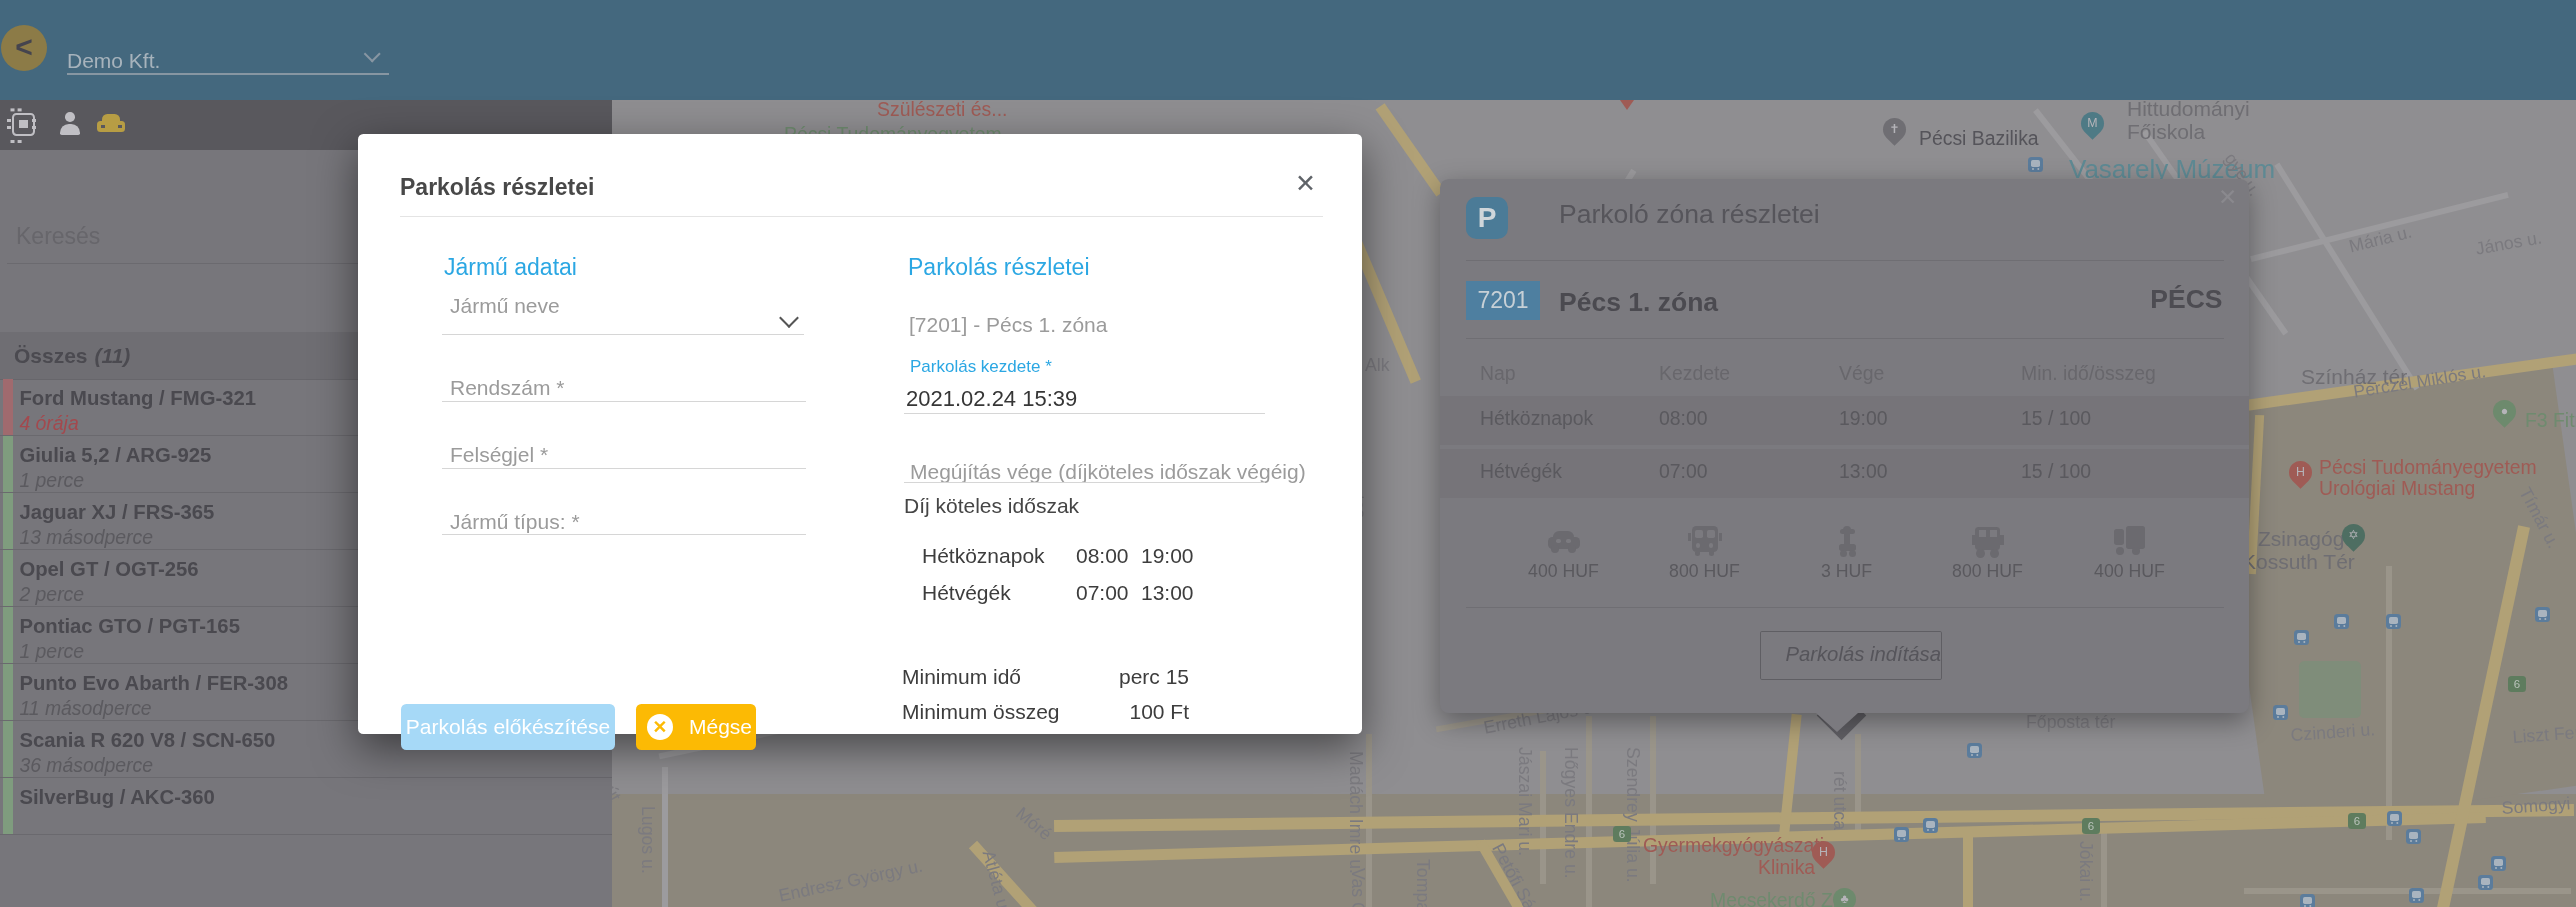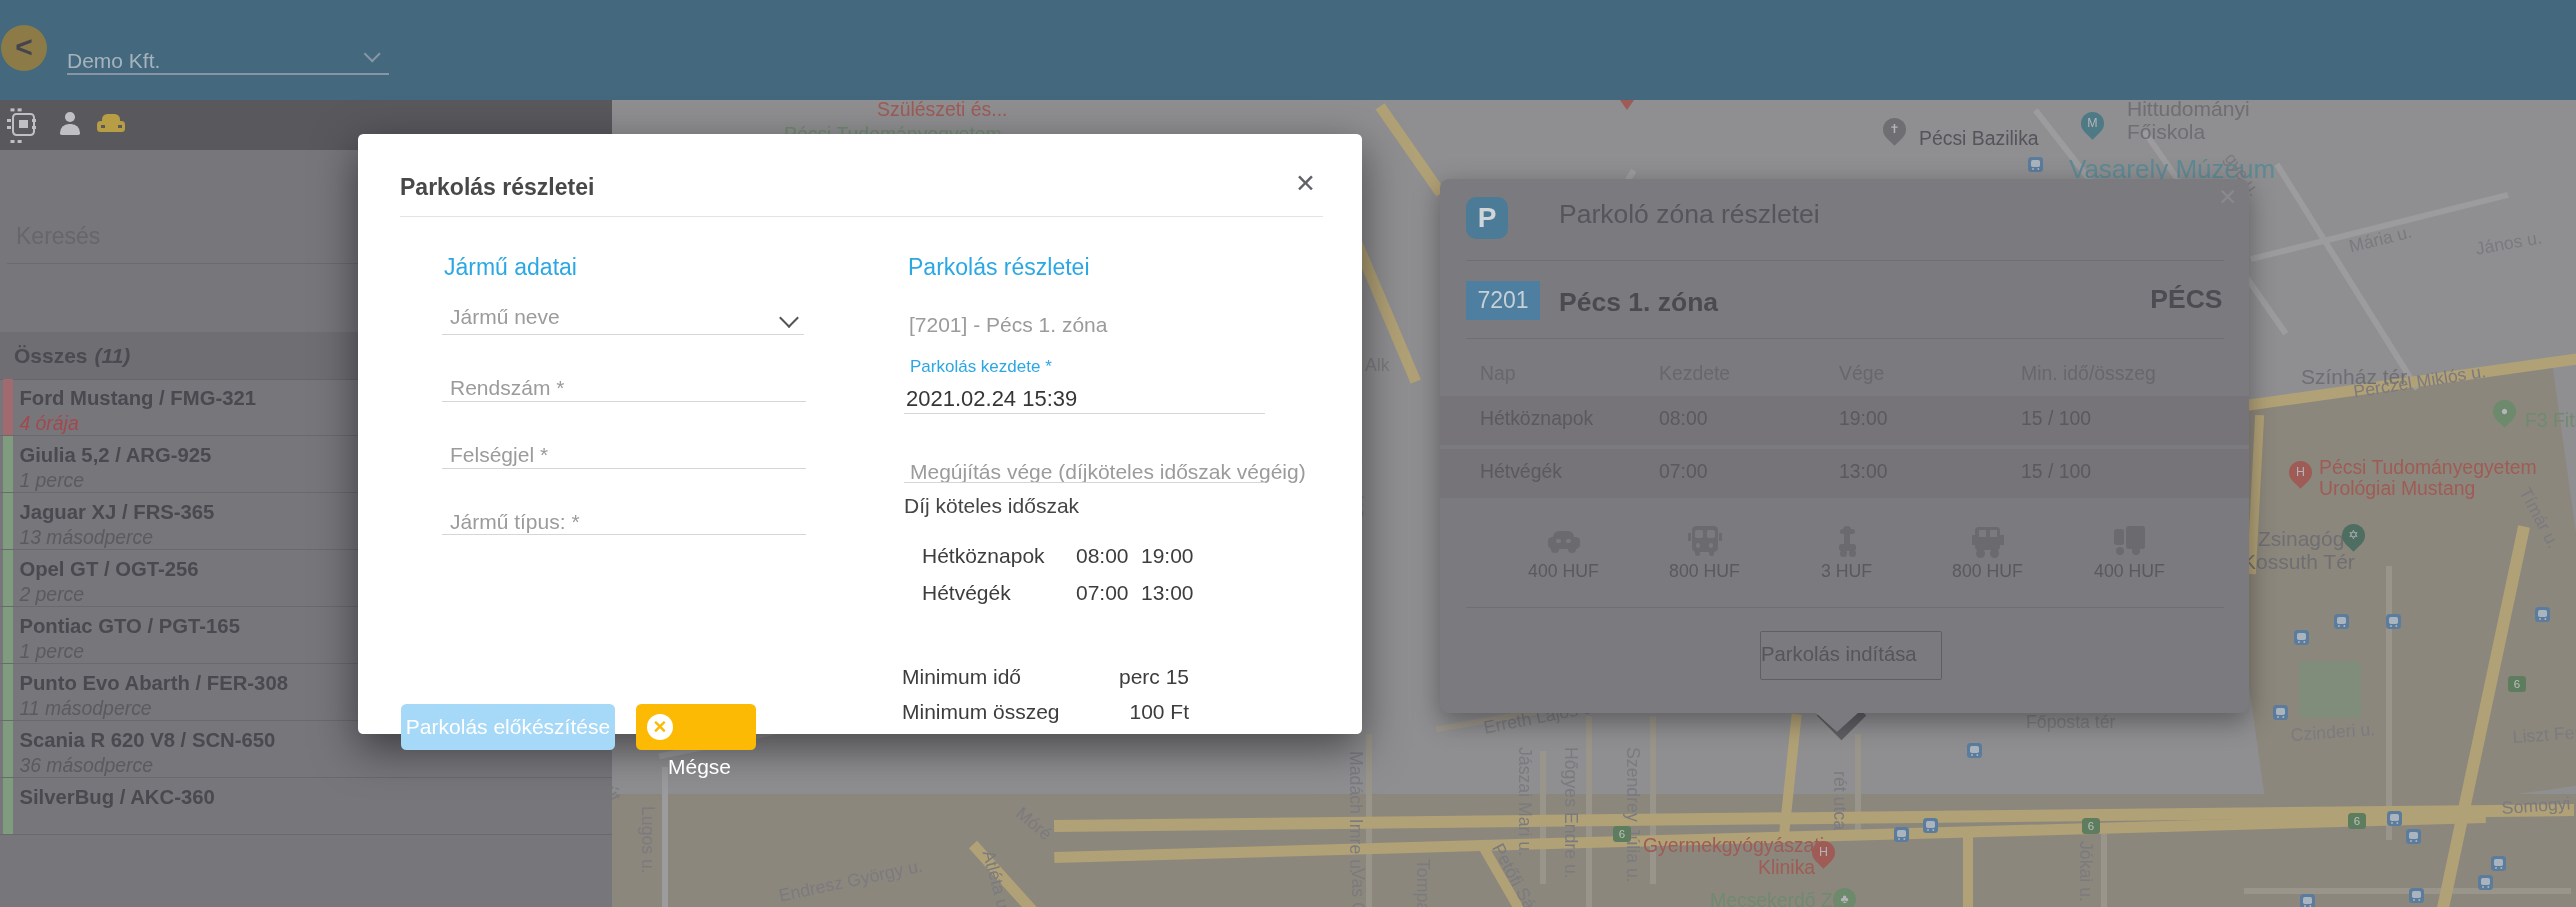--- a/index.html
+++ b/index.html
@@ -84,21 +84,21 @@
   #zp-badge { left:26px; top:102px; width:74px; height:39px; background:#4e7fa0; color:#c7d0d6;
       font-size:23px; text-align:center; line-height:39px; }
   #zp-zone { left:119px; top:108px; font-size:26.5px; font-weight:bold; color:#4b4a50; }
   #zp-city { right:26.5px; top:105px; font-size:26.5px; font-weight:bold; color:#4d4c52; }
   .zp-h { position:absolute; top:183px; font-size:19.4px; color:#68676c; }
   .zp-stripe { left:0px; width:809px; height:49px; background:#767479; }
   .zp-c { position:absolute; font-size:19.4px; color:#5a595e; }
   .tariff { position:absolute; top:345px; width:49px; height:35px; }
   .tariff-price { position:absolute; top:382px; width:141px; text-align:center; font-size:17.7px; color:#5a595e; }
   #zp-button { left:320px; top:452px; width:182px; height:49px; border:1.8px solid #5f5e63; border-radius:1.8px;
-      font-size:20.3px; color:#56555b; text-align:left; line-height:45px; }
+      font-size:20.3px; color:#56555b; text-align:right; line-height:45px;font-style:italic; }
   .vg { position:absolute; background:#6b6a6f; }
   .vg-hole { position:absolute; background:#7b7a7f; }
 
   
   #modal { left:358px; top:134px; width:1004px; height:600px; background:#ffffff; border-radius:5.3px;
       box-shadow:0 14px 44px rgba(0,0,0,0.5); z-index:40; }
   #m-title { left:42px; top:40px; font-size:23px; font-weight:bold; color:#484848; }
   #m-close { left:937px; top:35px; font-size:25px; color:#5f6368; }
   #m-div { left:42px; top:82px; width:923px; height:0.9px; background:#e4e4e4; }
   .m-sec { position:absolute; top:120px; font-size:23px; color:#2ba7e3; }
@@ -109,21 +109,21 @@
   #m-start-value { left:548px; top:252px; font-size:22px; color:#363636; }
   #m-paid-title { left:546px; top:360px; font-size:21px; font-weight:500; color:#454545; }
   .m-period { position:absolute; font-size:21px; color:#3d3d3d; }
   .m-min-label { position:absolute; left:544px; font-size:21px; color:#3d3d3d; }
   .m-min-value { position:absolute; right:173px; font-size:21px; color:#3d3d3d; }
   #m-prepare { left:43px; top:570px; width:214px; height:46px; background:#a6d9f7; border-radius:5.3px;
       color:#fff; font-size:21px; text-align:center; line-height:46px; }
   #m-cancel { left:278px; top:570px; width:120px; height:46px; background:#fcba04; border-radius:5.3px; }
   #m-cancel .ic { position:absolute; left:10.6px; top:9.7px; width:26.5px; height:26.5px; border-radius:50%; background:#fff;
       color:#fcba04; font-size:17.7px; font-weight:bold; text-align:center; line-height:26.5px; }
-  #m-cancel .tx { position:absolute; left:32px; top:10.6px; font-size:21px; color:#fff;margin-top:40px; }
+  #m-cancel .tx { position:absolute; left:53px; top:10.6px; font-size:21px; color:#fff; }
 </style>
 </head>
 <body>
 
 <div id="map" class="abs">
   <div class="beige" style="left:0;top:694px;width:1964px;height:114px"></div>
   <div class="beige" style="left:1626px;top:283px;width:345px;height:424px;transform:rotate(-8deg)"></div>
   <div class="park" style="left:1687px;top:561px;width:62px;height:57px"></div>
 
   <div class="road" style="left:972px;top:57px;width:6.2px;height:177px;transform:rotate(32deg)"></div>
@@ -445,21 +445,21 @@
   <div class="zp-div abs" style="top:428px"></div>
   <div id="zp-button" class="abs">Parkolás indítása</div>
 </div>
 
 <div id="modal" class="abs">
   <div id="m-title" class="abs">Parkolás részletei</div>
   <div id="m-close" class="abs">✕</div>
   <div id="m-div" class="abs"></div>
 
   <div class="m-sec abs" style="left:86px">Jármű adatai</div>
-  <div class="m-label" style="left:92px;top:171px">Jármű neve</div>
+  <div class="m-label" style="left:92px;top:160px">Jármű neve</div>
   <div class="m-chev abs"></div>
   <div class="m-line" style="left:84px;top:200px;width:362px"></div>
   <div class="m-label" style="left:92px;top:242px">Rendszám *</div>
   <div class="m-line" style="left:84px;top:267px;width:364px"></div>
   <div class="m-label" style="left:92px;top:309px">Felségjel *</div>
   <div class="m-line" style="left:84px;top:334px;width:364px"></div>
   <div class="m-label" style="left:92px;top:376px">Jármű típus: *</div>
   <div class="m-line" style="left:84px;top:400px;width:364px"></div>
 
   <div class="m-sec abs" style="left:550px">Parkolás részletei</div>

